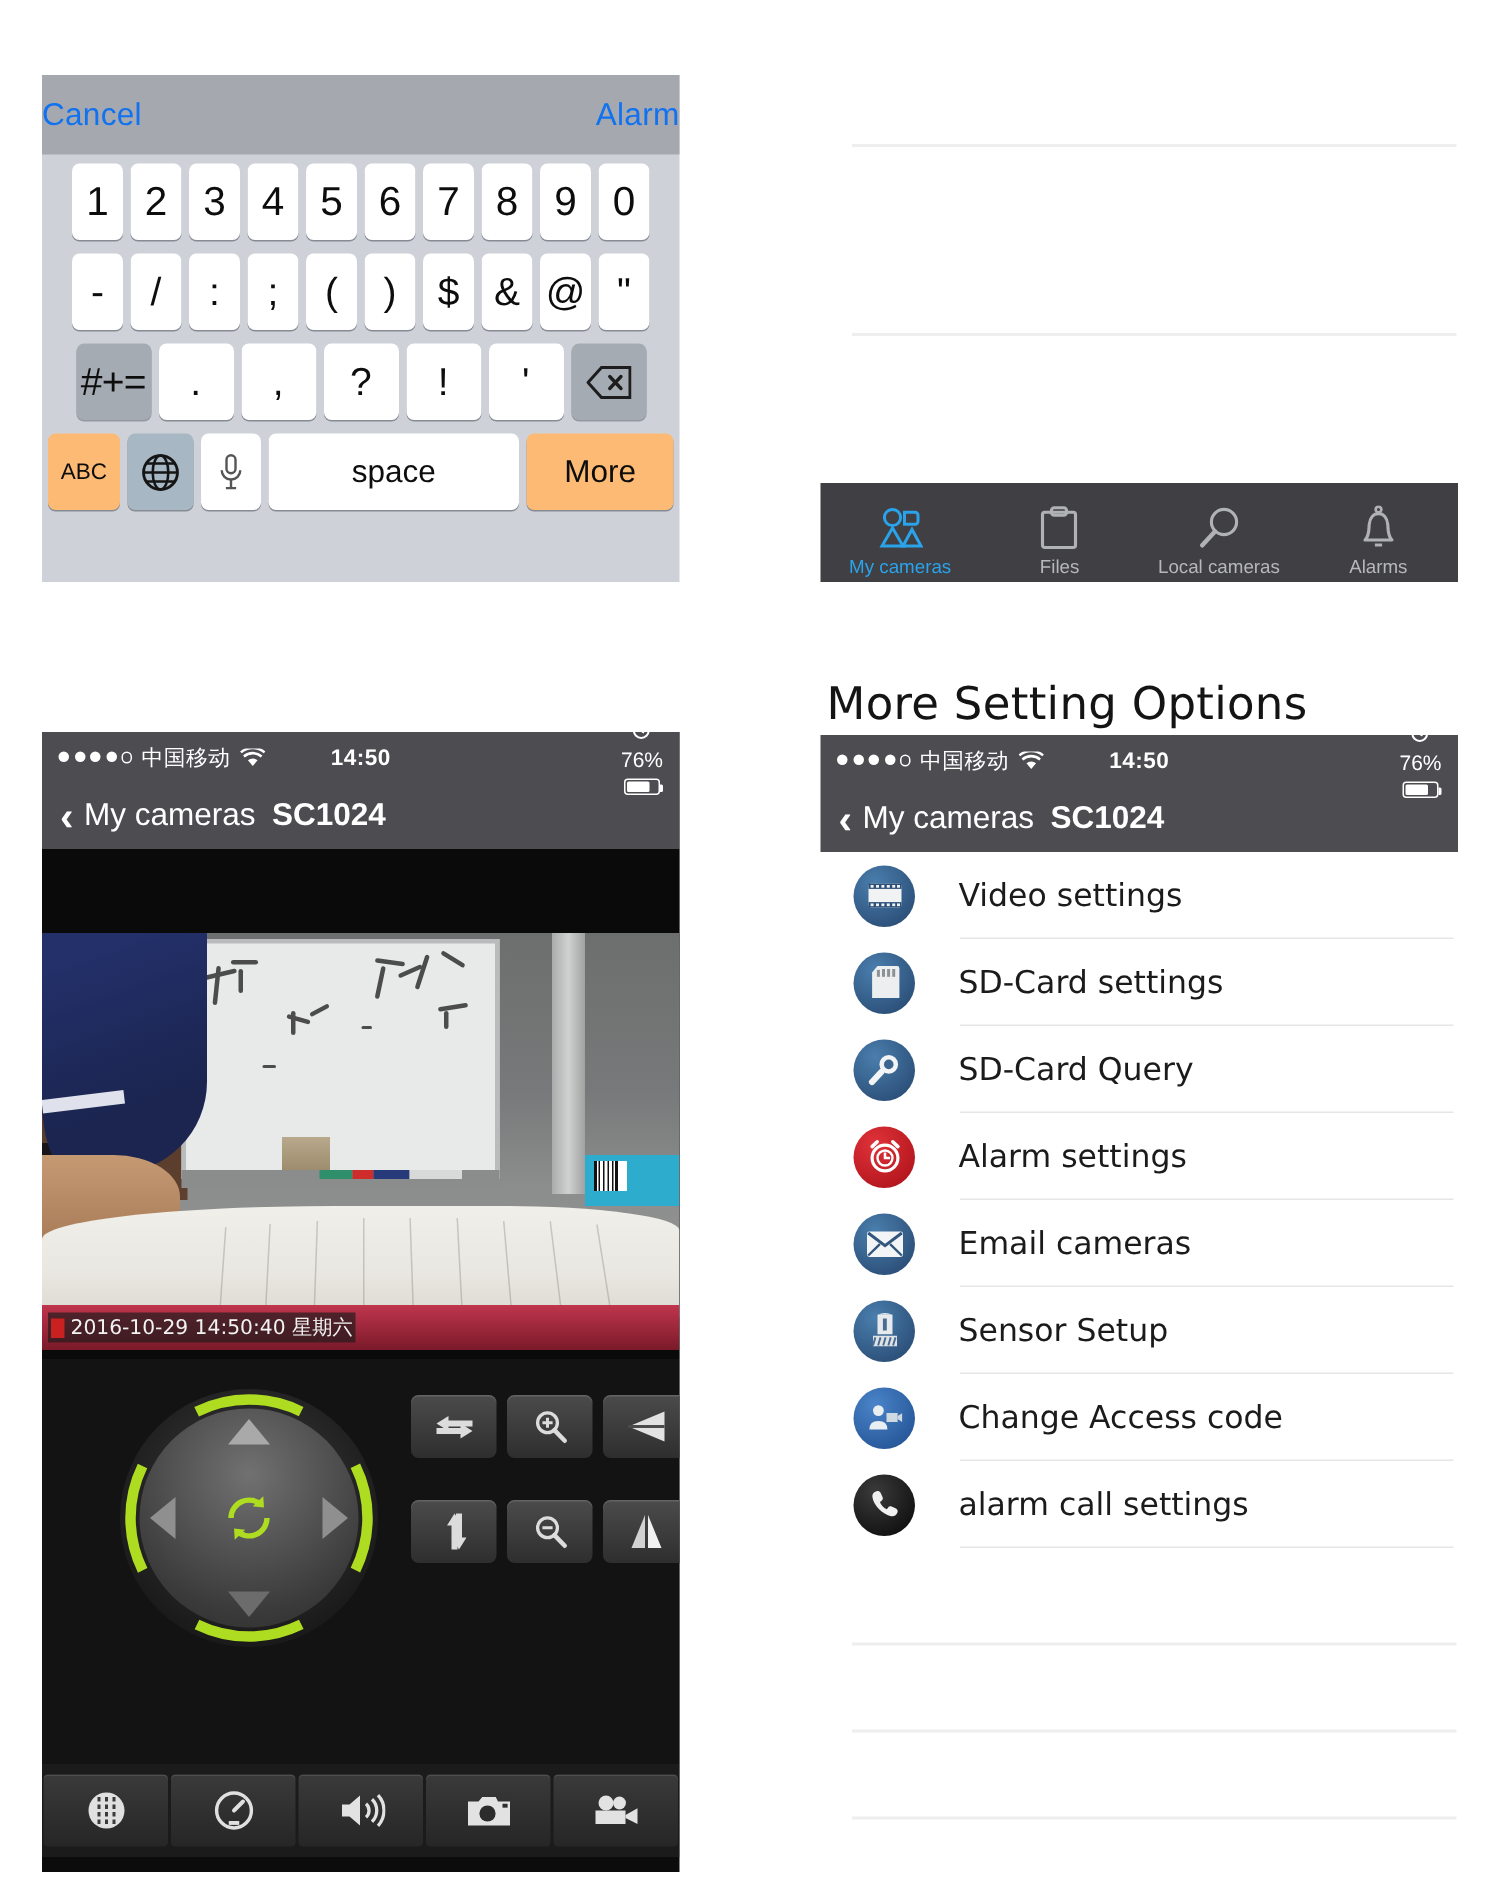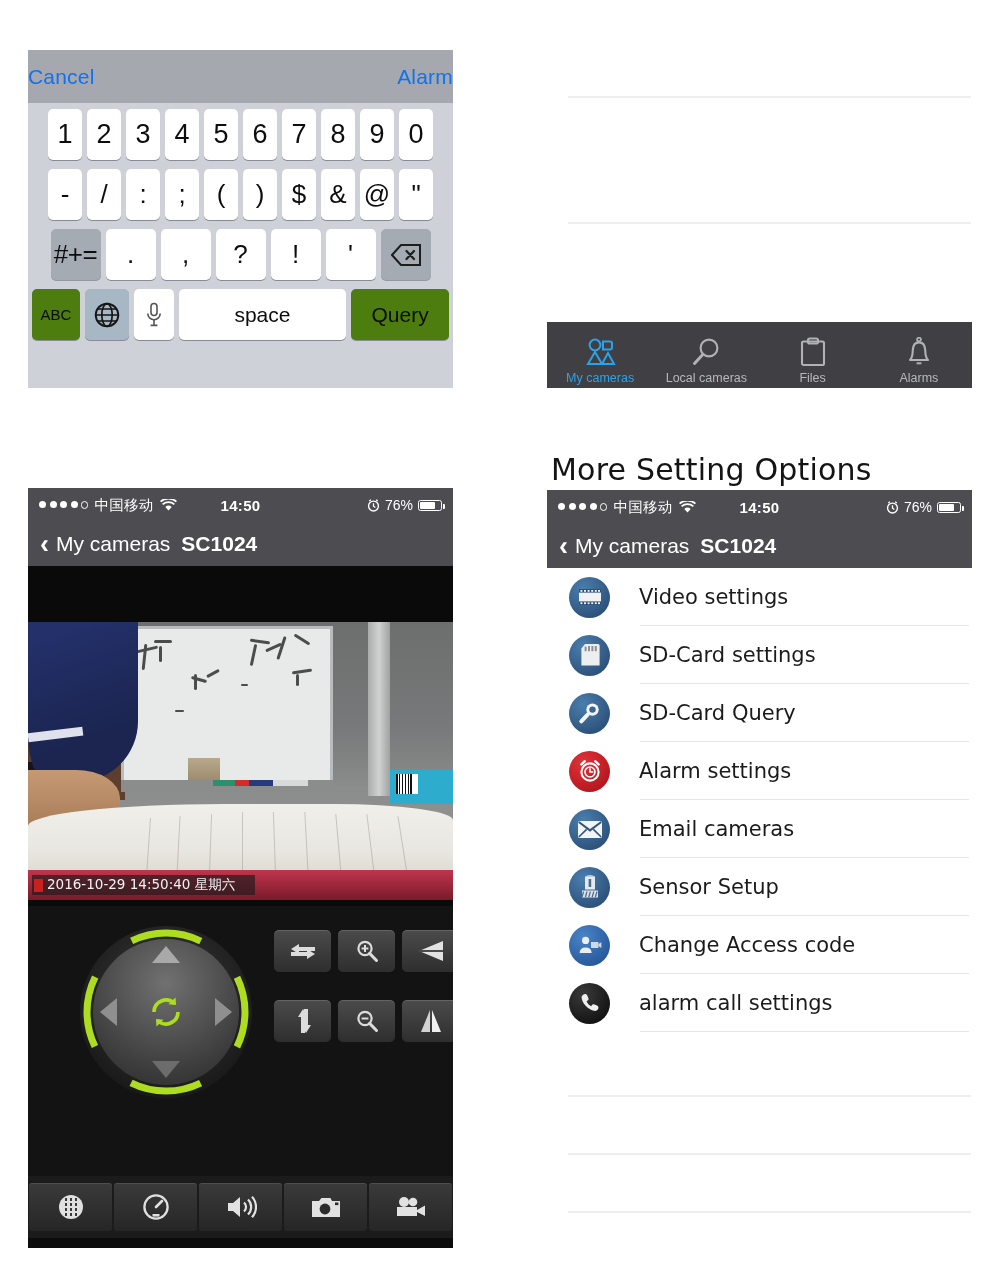--- a/index.html
+++ b/index.html
@@ -32,21 +32,21 @@
   .krow.r3 .key{width:50px;font-size:26px;}
   .key.gray{background:#a5abb3;box-shadow:0 1px 0 rgba(110,115,125,.6);}
   .key.kw-sym{width:53px;font-size:17px;letter-spacing:-.5px;}
   .key.kw-del{width:53px;}
   .krow.r4{gap:5px;margin-bottom:0;}
   .key.kw-abc{width:48px;font-size:15px;}
   .key.kw-globe{width:44px;font-size:25px;}
   .key.kw-mic{width:40px;background:#fff;}
   .key.kw-space{width:168px;font-size:21px;}
   .key.kw-next{width:98px;font-size:21px;background:#a7b7c3;}
-  .key.kw-next, .key.kw-abc, .key.kw-globe {background:#4d7c0f;}
+  .key.kw-next, .key.kw-abc, .key.kw-globe {background:#fdba74;}
   .key.kw-globe{background:#a7b7c3;}
 
   
   .hr-faint{height:2px;background:#eeeeee;}
 
   
   #tabbar{
     left:547px;top:322px;width:425px;height:66px;background:#3f3f44;
     display:flex;align-items:flex-end;box-sizing:border-box;
   }
@@ -67,21 +67,21 @@
     position:relative;
   }
   .sb-left{display:flex;align-items:center;gap:6px;}
   .dots{display:flex;align-items:center;gap:3.5px;}
   .dot{width:7px;height:7px;border-radius:50%;background:#fff;}
   .dot.hollow{background:transparent;border:1.2px solid #fff;
               width:5.4px;height:5.4px;}
   .carrier{font-size:14.5px;letter-spacing:.3px;}
   .sb-center{position:absolute;left:0;right:0;text-align:center;
              font-size:15px;font-weight:bold;letter-spacing:.3px;pointer-events:none;}
-  .sb-right{margin-left:auto;display:flex;align-items:center;gap:5px;z-index:2;}
+  .sb-right{margin-left:auto;display:flex;align-items:center;gap:5px;z-index:2;flex-direction:column;}
   .batt{width:24px;height:11px;border:1.3px solid #fff;border-radius:2.5px;
         position:relative;box-sizing:border-box;padding:1px;}
   .batt i{display:block;height:100%;width:76%;background:#fff;border-radius:1px;}
   .batt:after{content:"";position:absolute;right:-3.5px;top:3px;width:2px;height:5px;
               background:#fff;border-radius:0 1px 1px 0;}
 
   
   .navbar{height:44px;background:#4c4c51;display:flex;align-items:center;
           box-sizing:border-box;padding:0 12px;color:#fff;}
   .chev{font-size:27px;line-height:1;margin-right:7px;font-weight:700;}
@@ -118,21 +118,21 @@
   .vid-desk{position:absolute;left:0;top:182px;width:425px;height:74px;
             background:linear-gradient(#f1efe9 0%,#e9e7e1 60%,#ddd9d2 100%);
             border-radius:46% 28% 0 0/30% 22% 0 0;}
   .deskline{position:absolute;width:1px;background:rgba(120,118,112,.33);}
   .vid-red{position:absolute;left:0;top:248px;width:425px;height:30px;
            background:linear-gradient(#c0354d,#7a1a2a);}
   .vid-darkL{position:absolute;left:0;top:140px;width:78px;height:120px;background:#17151a;
              border-radius:0 26% 0 0;}
   #tsOverlay{position:absolute;left:4px;top:253px;height:20px;
              background:rgba(28,28,28,.66);display:flex;align-items:center;
-             padding:0 20px 0 2px;}
+             padding:0 2px 0 2px;}
   #tsOverlay .ts-red{width:9px;height:13px;background:#c92020;margin-right:4px;}
   #tsOverlay .ts-txt{color:#f2f2f2;font-size:13.5px;white-space:nowrap;
                      font-family:"DejaVu Sans",sans-serif;}
 
   #ptzArea{position:absolute;left:0;top:418px;width:425px;height:270px;
            background:#131313;}
   #dpad{position:absolute;left:52px;top:20px;width:172px;height:172px;}
   .dpad-ring{position:absolute;inset:0;border-radius:50%;
              background:radial-gradient(circle at 50% 42%,#3e3e3e,#1a1a1a 74%);}
   .dpad-inner{position:absolute;left:13px;top:13px;right:13px;bottom:13px;border-radius:50%;
@@ -230,21 +230,21 @@
         </svg>
       </div>
       <div class="key kw-mic">
         <svg width="16" height="26" viewBox="0 0 16 26" aria-hidden="true">
           <rect x="5" y="1.5" width="6" height="12" rx="3" fill="none" stroke="#555" stroke-width="1.6"></rect>
           <path d="M1.8 11.5a6.2 6.2 0 0 0 12.4 0" fill="none" stroke="#555" stroke-width="1.6"></path>
           <path d="M8 17.7v5.4M4.6 23.4h6.8" stroke="#555" stroke-width="1.6"></path>
         </svg>
       </div>
       <div class="key kw-space">space</div>
-      <div class="key kw-next">Query</div>
+      <div class="key kw-next">More</div>
     </div>
 
   </div>
 </div>
 
 <div class="abs" id="tabbar">
 
   <div class="tabitem active">
     <span class="ticon">
       <svg width="34" height="28" viewBox="0 0 34 28" aria-hidden="true">
@@ -252,36 +252,36 @@
         <path d="M20 3.5h7a2 2 0 0 1 2 2v4a2 2 0 0 1-2 2h-7z" fill="none" stroke="#2ba3ea" stroke-width="2"></path>
         <path d="M5 26 L12 14 L19 26 Z" fill="none" stroke="#2ba3ea" stroke-width="2"></path>
         <path d="M19 26 L25 15 L31 26 Z" fill="none" stroke="#2ba3ea" stroke-width="2"></path>
       </svg>
     </span>
     <span class="tlabel">My cameras</span>
   </div>
 
   <div class="tabitem">
     <span class="ticon">
+      <svg width="26" height="30" viewBox="0 0 26 30" aria-hidden="true">
+        <rect x="2" y="4.5" width="22" height="23.5" rx="1.5" fill="none" stroke="#b0b2b5" stroke-width="2.1"></rect>
+        <rect x="8" y="1.5" width="10" height="5" rx="1.8" fill="none" stroke="#b0b2b5" stroke-width="2.1"></rect>
+      </svg>
+    </span>
+    <span class="tlabel">Files</span>
+  </div>
+
+  <div class="tabitem">
+    <span class="ticon">
       <svg width="30" height="30" viewBox="0 0 30 30" aria-hidden="true">
         <circle cx="18" cy="11" r="8.4" fill="none" stroke="#b0b2b5" stroke-width="2.1"></circle>
         <path d="M12 17.3 L3.5 26.5" stroke="#b0b2b5" stroke-width="3" stroke-linecap="round"></path>
       </svg>
     </span>
     <span class="tlabel">Local cameras</span>
-  </div>
-
-  <div class="tabitem">
-    <span class="ticon">
-      <svg width="26" height="30" viewBox="0 0 26 30" aria-hidden="true">
-        <rect x="2" y="4.5" width="22" height="23.5" rx="1.5" fill="none" stroke="#b0b2b5" stroke-width="2.1"></rect>
-        <rect x="8" y="1.5" width="10" height="5" rx="1.8" fill="none" stroke="#b0b2b5" stroke-width="2.1"></rect>
-      </svg>
-    </span>
-    <span class="tlabel">Files</span>
   </div>
 
   <div class="tabitem">
     <span class="ticon">
       <svg width="28" height="30" viewBox="0 0 28 30" aria-hidden="true">
         <circle cx="14" cy="2.6" r="1.9" fill="none" stroke="#b0b2b5" stroke-width="1.8"></circle>
         <path d="M5 23c3-3 2.5-7 2.8-10.2C8.2 8 10.8 5.4 14 5.4s5.8 2.6 6.2 7.4C20.5 16 20 20 23 23z" fill="none" stroke="#b0b2b5" stroke-width="2.1" stroke-linejoin="round"></path>
         <path d="M11.6 26.3h4.8" stroke="#b0b2b5" stroke-width="2"></path>
       </svg>
     </span>

